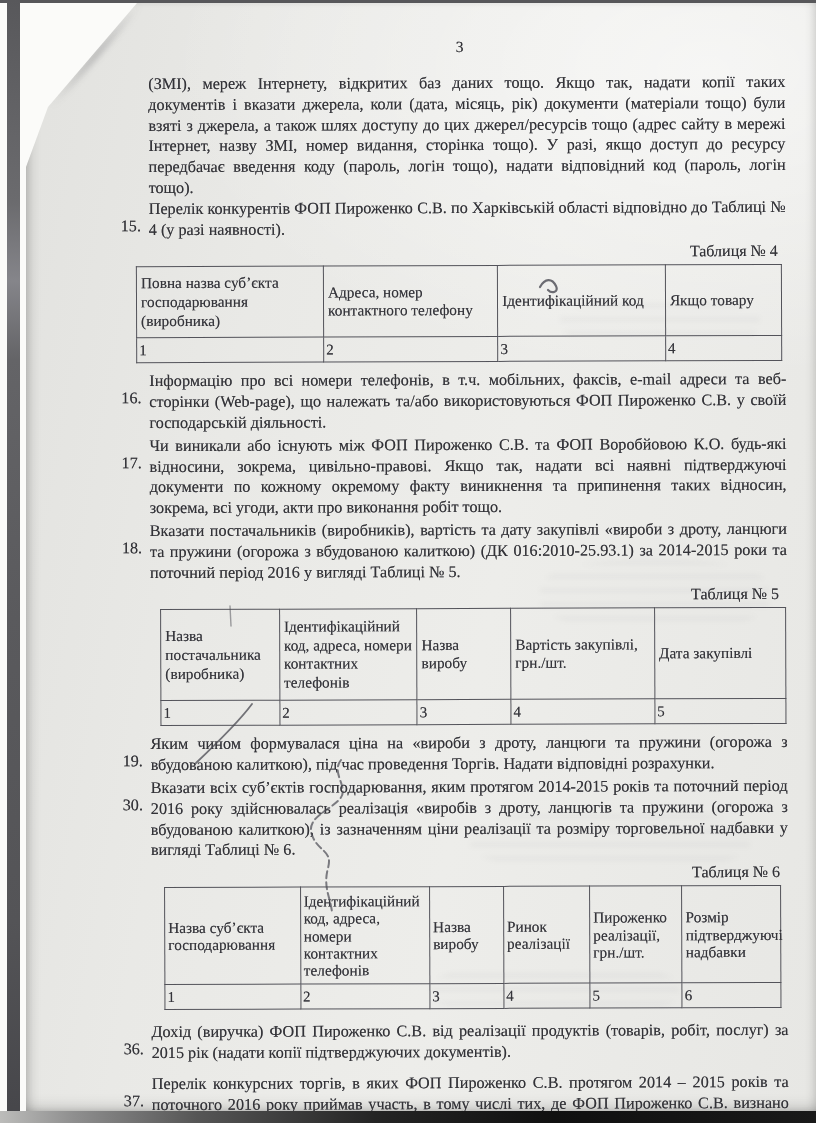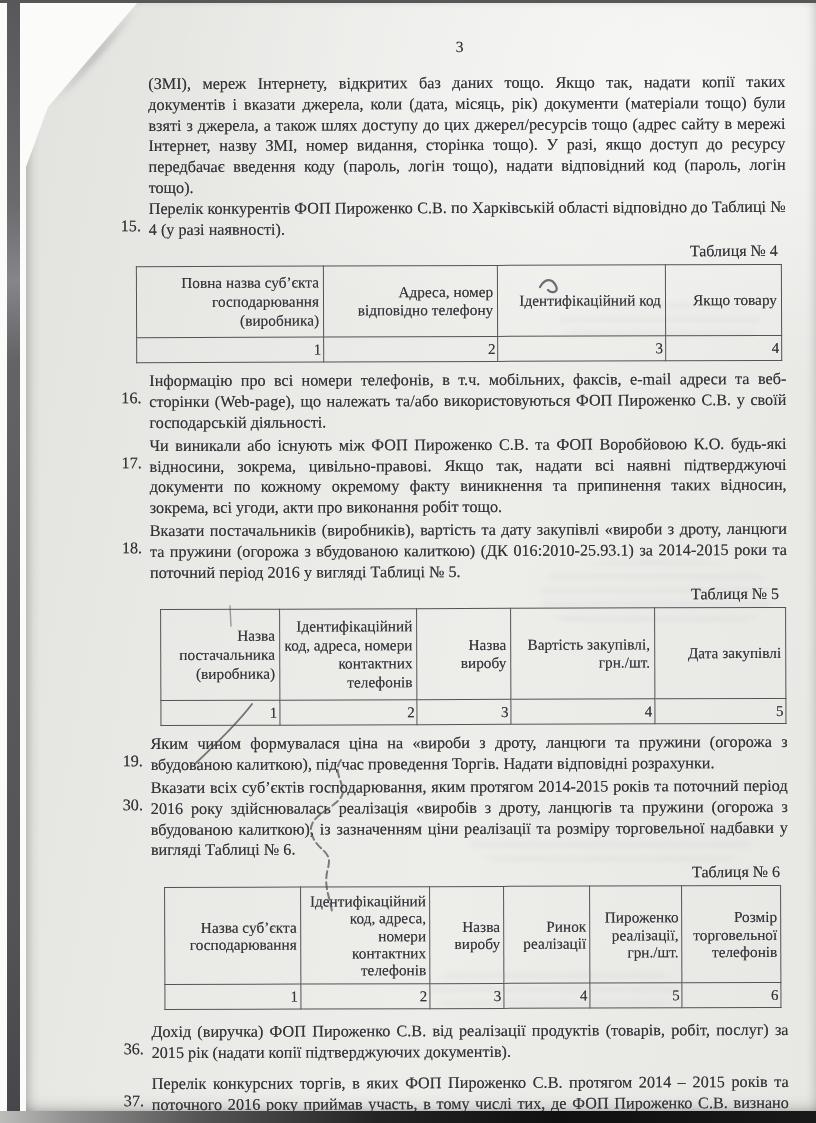--- a/index.html
+++ b/index.html
@@ -42,21 +42,21 @@
   }
   .page-num{text-align:center;margin-right:14px;font-size:15.5px;height:21px;}
   .para{margin-top:15px;text-align:justify;}
   .item{position:relative;text-align:justify;}
   .item .num{position:absolute;left:-28px;top:17px;}
   .mt2{margin-top:2px;}.mt8{margin-top:8px;}
   .mt10{margin-top:10px;}.mt12{margin-top:12px;}
   .tcaption{text-align:right;padding-right:8px;font-size:16px;margin-top:3px;height:21px;}
   table{border-collapse:collapse;table-layout:fixed;margin-top:2px;}
   td{
-    border:1.4px solid #53535a;text-align:right;vertical-align:middle;
+    border:1.4px solid #53535a;text-align:left;vertical-align:middle;
     padding:3px 4px;font-size:15.3px;line-height:18.6px;color:#35353b;
   }
   .t6 td{line-height:17.2px;padding:2px 3px;}
   tr.numrow td{height:22px;font-size:15px;padding:1px 2px;}
   .table4{width:646px;margin-left:-13px;}
   .table4 tr.hdr td{height:64px;}
   .table5{width:626px;margin-left:10px;}
   .table5 tr.hdr td{height:84px;}
   .table6{width:617px;margin-left:13px;}
   .table6 tr.hdr td{height:92px;}
@@ -91,21 +91,21 @@
       <table class="table4">
         <colgroup>
             <col style="width:29%">
             <col style="width:27%">
             <col style="width:26%">
             <col style="width:18%">
           </colgroup>
         <tbody>
           <tr class="hdr">
             <td>Повна назва суб’єкта господарювання (виробника)</td>
-            <td>Адреса, номер відповідно телефону</td>
+            <td>Адреса, номер контактного телефону</td>
             <td>Ідентифікаційний код</td>
             <td>Якщо товару</td>
           </tr>
           <tr class="numrow">
             <td>1</td>
             <td>2</td>
             <td>3</td>
             <td>4</td>
           </tr>
         </tbody>
@@ -170,21 +170,21 @@
             <col style="width:15%">
             <col style="width:16%">
           </colgroup>
         <tbody>
           <tr class="hdr">
             <td>Назва суб’єкта господарювання</td>
             <td>Ідентифікаційний код, адреса, номери контактних телефонів</td>
             <td>Назва виробу</td>
             <td>Ринок реалізації</td>
             <td>Пироженко реалізації, грн./шт.</td>
-            <td>Розмір торговельної телефонів</td>
+            <td>Розмір підтверджуючі надбавки</td>
           </tr>
           <tr class="numrow">
             <td>1</td>
             <td>2</td>
             <td>3</td>
             <td>4</td>
             <td>5</td>
             <td>6</td>
           </tr>
         </tbody>

